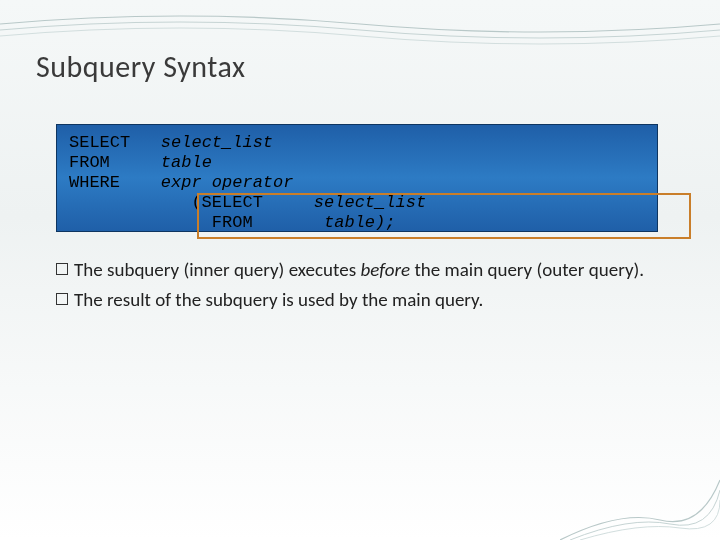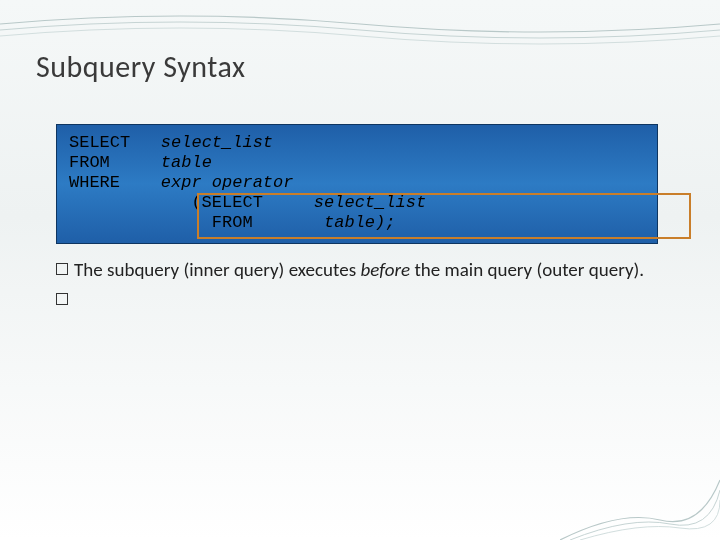--- a/index.html
+++ b/index.html
@@ -20,21 +20,21 @@
     position: absolute;
     top: 48px; left: 36px;
     font-size: 30px;
     font-weight: 400;
     color: #3a3a3a;
     letter-spacing: 0.5px;
   }
   .codebox {
     position: absolute;
     top: 124px; left: 56px;
-    width: 602px; height: 120px;
+    width: 602px; height: 108px;
     background: linear-gradient(to bottom, #1f5fa8 0%, #2d7bc4 50%, #1f5fa8 100%);
     border: 1px solid #0e3560;
     color: #111;
     overflow: visible;
   }
   .codebox pre {
     font-family: "Courier New", Courier, monospace;
     font-size: 17px;
     line-height: 20px;
     color: #000;
@@ -99,20 +99,21 @@
   <div class="sub-outline"></div>
 </div>
 
 <div class="bullets">
   <div class="item">
     <span class="box"></span>
     <span class="txt"><span>The subquery (inner query) executes </span><em>before</em><span> the main query (outer query).</span></span>
   </div>
   <div class="item">
     <span class="box"></span>
+    <span class="txt"><span>The result of the subquery is used by the main query.</span><em></em><span></span></span>
   </div>
 </div>
 
 <div class="corner">
   <svg viewBox="0 0 160 120" preserveAspectRatio="none">
     <path d="M0,120 Q60,90 100,100 T160,60" stroke="#b8c8c8" stroke-width="1.2" fill="none"></path>
     <path d="M10,120 Q70,96 110,104 T160,70" stroke="#c6d4d4" stroke-width="1" fill="none"></path>
     <path d="M20,120 Q80,102 120,108 T160,80" stroke="#d2dede" stroke-width="1" fill="none"></path>
   </svg>
 </div>

